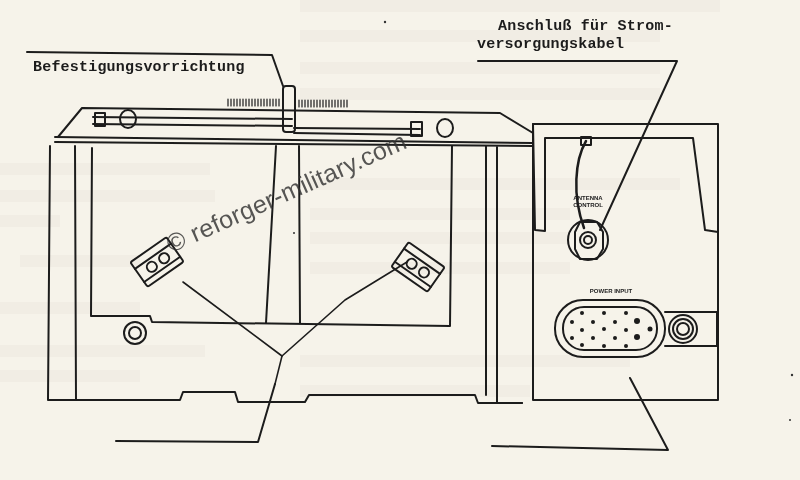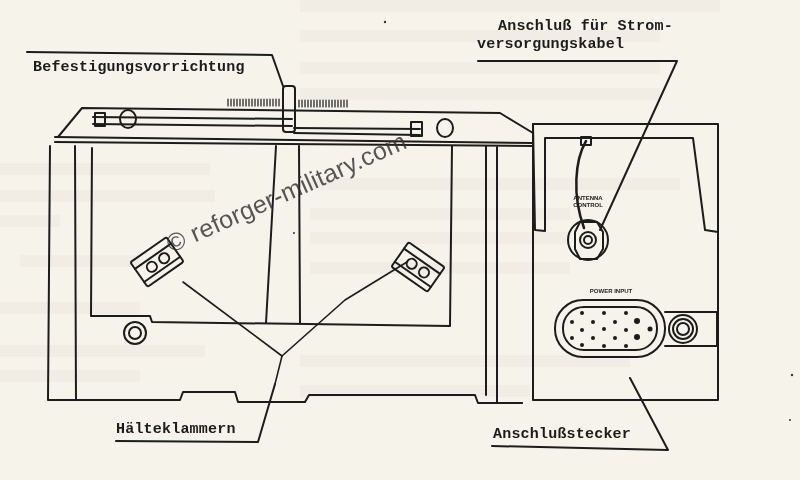--- a/index.html
+++ b/index.html
@@ -182,22 +182,20 @@
       <circle cx="385" cy="22" r="1.2"></circle>
       <circle cx="294" cy="233" r="1"></circle>
       <circle cx="790" cy="420" r="1"></circle>
       <circle cx="792" cy="375" r="1.2"></circle>
     </g>
   </svg>
 
   <div class="label" style="left:33px;top:31px;margin-top:28px;">Befestigungsvorrichtung</div>
   <div class="label" style="left:498px;top:18px;">Anschluß für Strom-</div>
   <div class="label" style="left:477px;top:36px;text-align:right;">versorgungskabel</div>
-  <div class="label" style="left:116px;top:421px;">Hälteklammern</div>
-  <div class="label" style="left:493px;top:426px;">Anschlußstecker</div>
 
   <div class="panel-text" style="left:568px;top:195px;width:40px;">
     <div>ANTENNA</div>
     <div>CONTROL</div>
   </div>
   <div class="panel-text" style="left:581px;top:288px;width:60px;">POWER INPUT</div>
 
   <div class="watermark">© reforger-military.com</div>
 </div>
 

